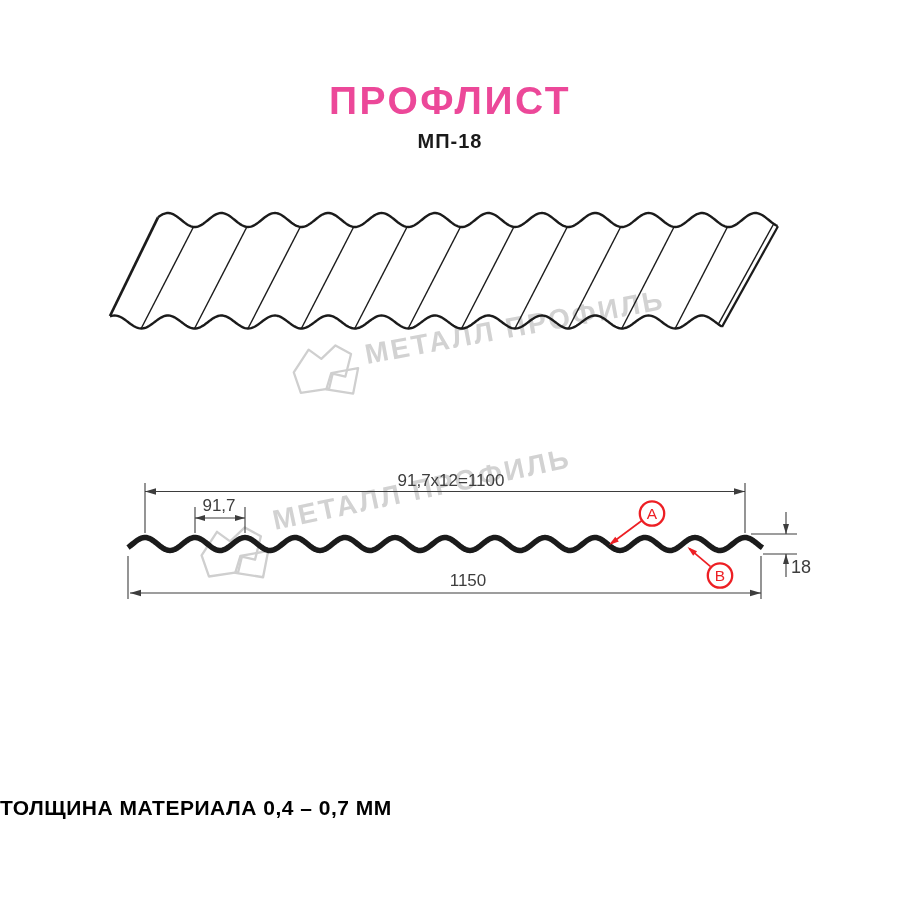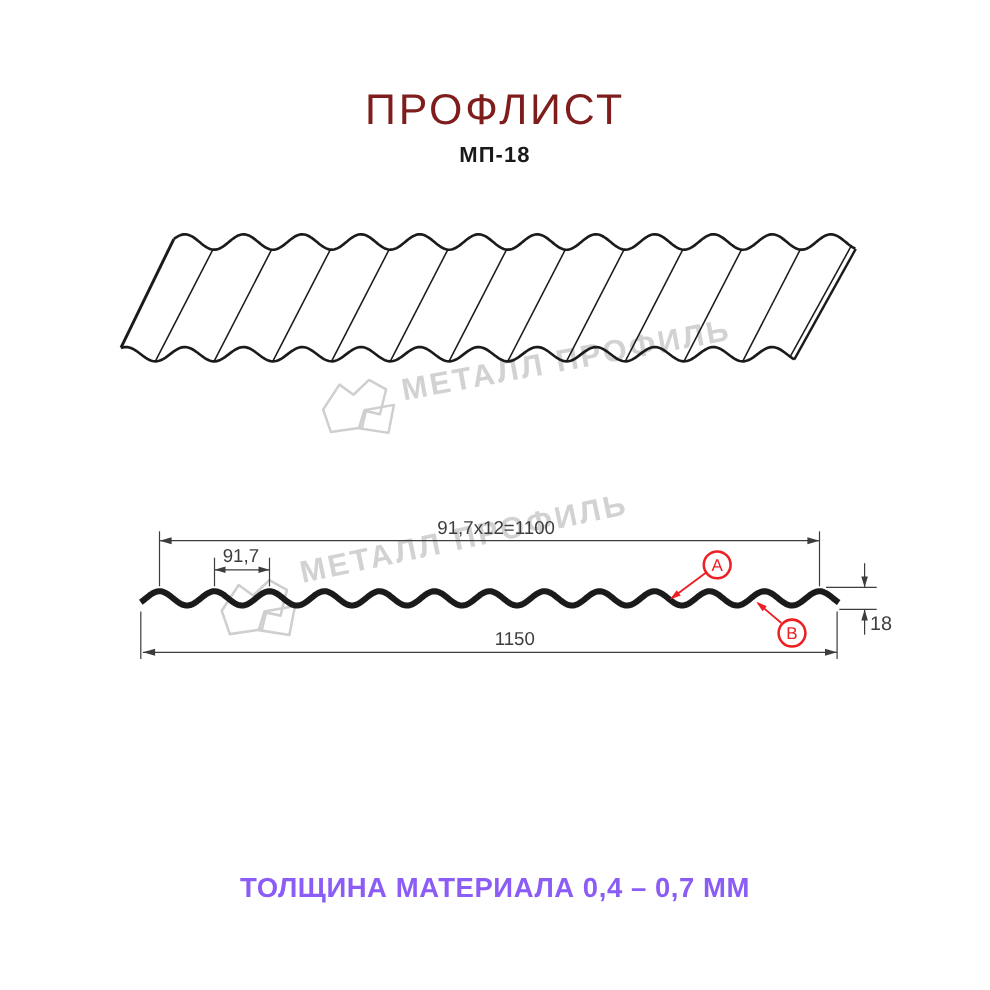--- a/index.html
+++ b/index.html
@@ -1,23 +1,23 @@
 <!DOCTYPE html>
 <html><head>
 <meta charset="utf-8">
 <style>
   html,body{margin:0;padding:0;background:#fff;}
   .page{position:relative;width:900px;height:900px;background:#fff;overflow:hidden;
         font-family:"Liberation Sans",sans-serif;}
   .title{position:absolute;left:0;right:0;top:79px;text-align:center;
-         font-size:39px;font-weight:400;letter-spacing:2.5px;color:#7f1d1d;line-height:44px;}
+         font-size:39px;font-weight:700;letter-spacing:2.5px;color:#ec4899;line-height:44px;}
   .subtitle{position:absolute;left:0;right:0;top:129px;text-align:center;
          font-size:20px;font-weight:700;letter-spacing:1px;color:#1a1a1a;line-height:25px;}
-  .footer{position:absolute;left:0;right:0;top:794px;text-align:center;
-         font-size:25px;font-weight:700;letter-spacing:0.5px;color:#8b5cf6;line-height:27px;}
+  .footer{position:absolute;left:0;right:0;top:794px;
+         font-size:21px;font-weight:700;letter-spacing:0.5px;color:#000000;line-height:27px;}
   .wm{position:absolute;width:460px;height:170px;pointer-events:none;z-index:1;}
   .wm-logo{position:absolute;color:#cfcfcf;}
   .wm-text{position:absolute;font-weight:700;font-size:28px;letter-spacing:2.5px;
            color:#d2d2d2;white-space:nowrap;line-height:28px;
            transform-origin:left bottom;}
   #wm1{left:290px;top:330px;}
   #wm1 .wm-logo{left:0;top:14px;}
   #wm1 .wm-text{left:78px;top:11px;transform:rotate(-10.5deg);}
   #wm2{left:196px;top:446px;}
   #wm2 .wm-logo{left:2px;top:80px;}

